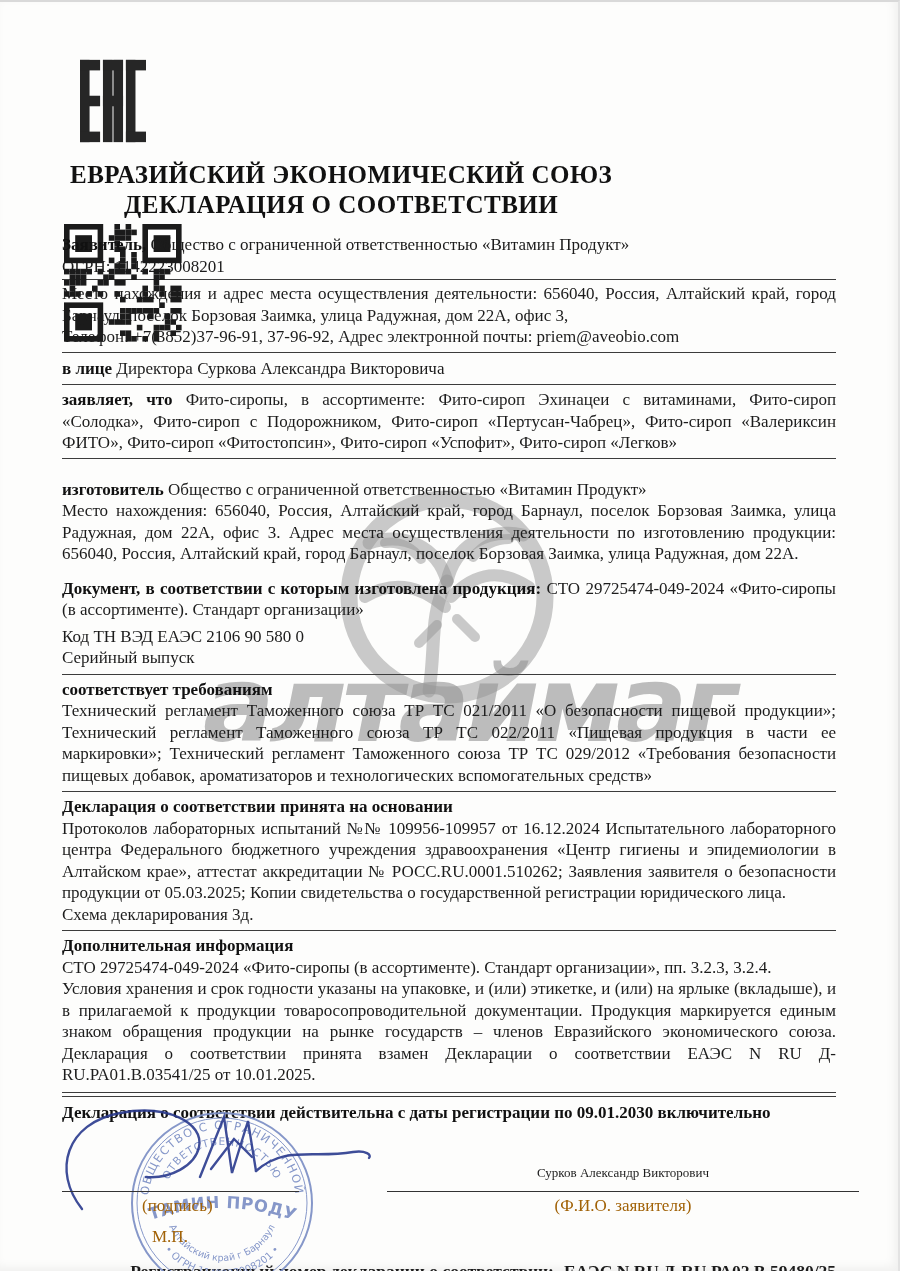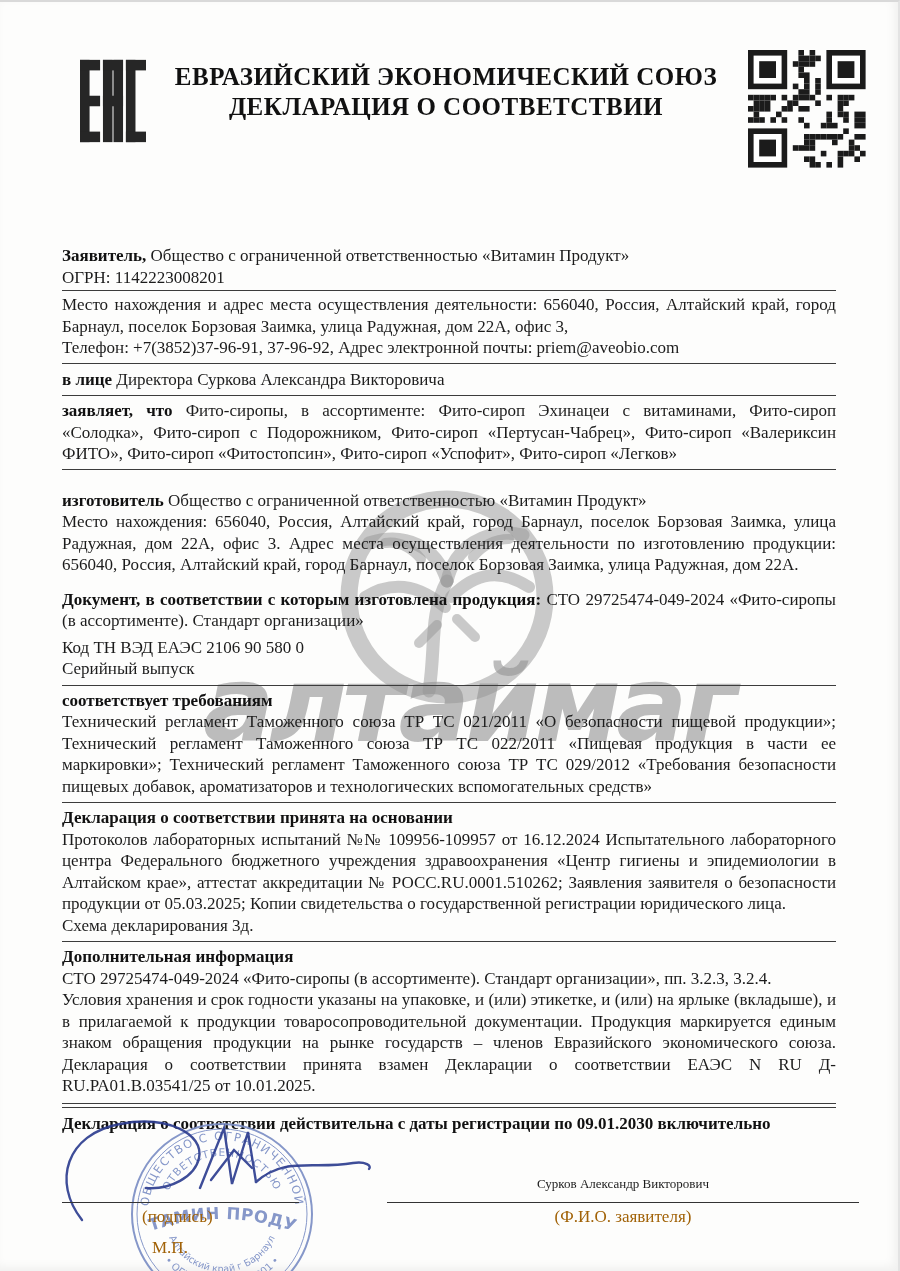--- a/index.html
+++ b/index.html
@@ -6,21 +6,21 @@
   .page{
     position:relative; width:900px; height:1271px; margin:0 auto;
     background:#fdfdfc; overflow:hidden;
     font-family:"Liberation Serif","DejaVu Serif",serif;
     color:#1c1c1c; box-sizing:border-box; padding:0 62px;
     border-top:2px solid #d9d9d9; border-right:2px solid #e3e3e3;
     box-shadow:inset -4px -4px 10px rgba(0,0,0,.05);
   }
   .content{position:relative; z-index:2;}
   
-  .header{display:flex; align-items:flex-start; padding-top:44px; height:152px;}
+  .header{display:flex; align-items:flex-start; padding-top:44px; height:152px;flex-direction:column;}
   .eac-logo{width:66px; height:86px; margin-top:12px; margin-left:18px; flex:0 0 auto;}
   .title-wrap{flex:1 1 auto; text-align:center; margin-top:16px; padding:0 8px;}
   .title-line{font-weight:bold; font-size:25px; line-height:30px; letter-spacing:.5px; color:#111;}
   .qr{width:124px; height:124px; margin-top:2px; margin-right:-34px; flex:0 0 auto;}
   
   p{margin:0; font-size:17px; line-height:21.5px; text-align:justify;}
   .nojust{text-align:left;}
   b{color:#111;}
   .rule{border:0; border-top:1.5px solid #3c3c3c; margin:2px 0 0 0;}
   .rule-dbl{border:0; border-top:1px solid #3c3c3c; border-bottom:1px solid #3c3c3c; height:3px; margin:6px 0 0 0;}
@@ -206,21 +206,21 @@
           <rect x="13.2" y="13.2" width="16.799999999999997" height="16.799999999999997" fill="#1b1b1b"></rect>
           <rect x="80.39999999999999" y="2" width="39.199999999999996" height="39.199999999999996" fill="#1b1b1b"></rect>
           <rect x="86" y="7.6" width="28" height="28" fill="#fff"></rect>
           <rect x="91.6" y="13.2" width="16.799999999999997" height="16.799999999999997" fill="#1b1b1b"></rect>
           <rect x="2" y="80.39999999999999" width="39.199999999999996" height="39.199999999999996" fill="#1b1b1b"></rect>
           <rect x="7.6" y="86" width="28" height="28" fill="#fff"></rect>
           <rect x="13.2" y="91.6" width="16.799999999999997" height="16.799999999999997" fill="#1b1b1b"></rect>
         </svg>
     </div>
 
-    <div class="sec" style="margin-top:47px">
+    <div class="sec" style="margin-top:36px">
       <p><b>Заявитель,</b>
          <span>Общество с ограниченной ответственностью «Витамин Продукт»</span></p>
       <p class="nojust">ОГРН: 1142223008201</p>
     </div>
     <hr class="rule">
     <div class="sec" style="margin-top:3px">
       <p>Место нахождения и адрес места осуществления деятельности: 656040, Россия, Алтайский край, город Барнаул, поселок Борзовая Заимка, улица Радужная, дом 22А, офис 3,</p>
       <p class="nojust">Телефон: +7(3852)37-96-91, 37-96-92, Адрес электронной почты: priem@aveobio.com</p>
     </div>
     <hr class="rule" style="margin-top:4px">

